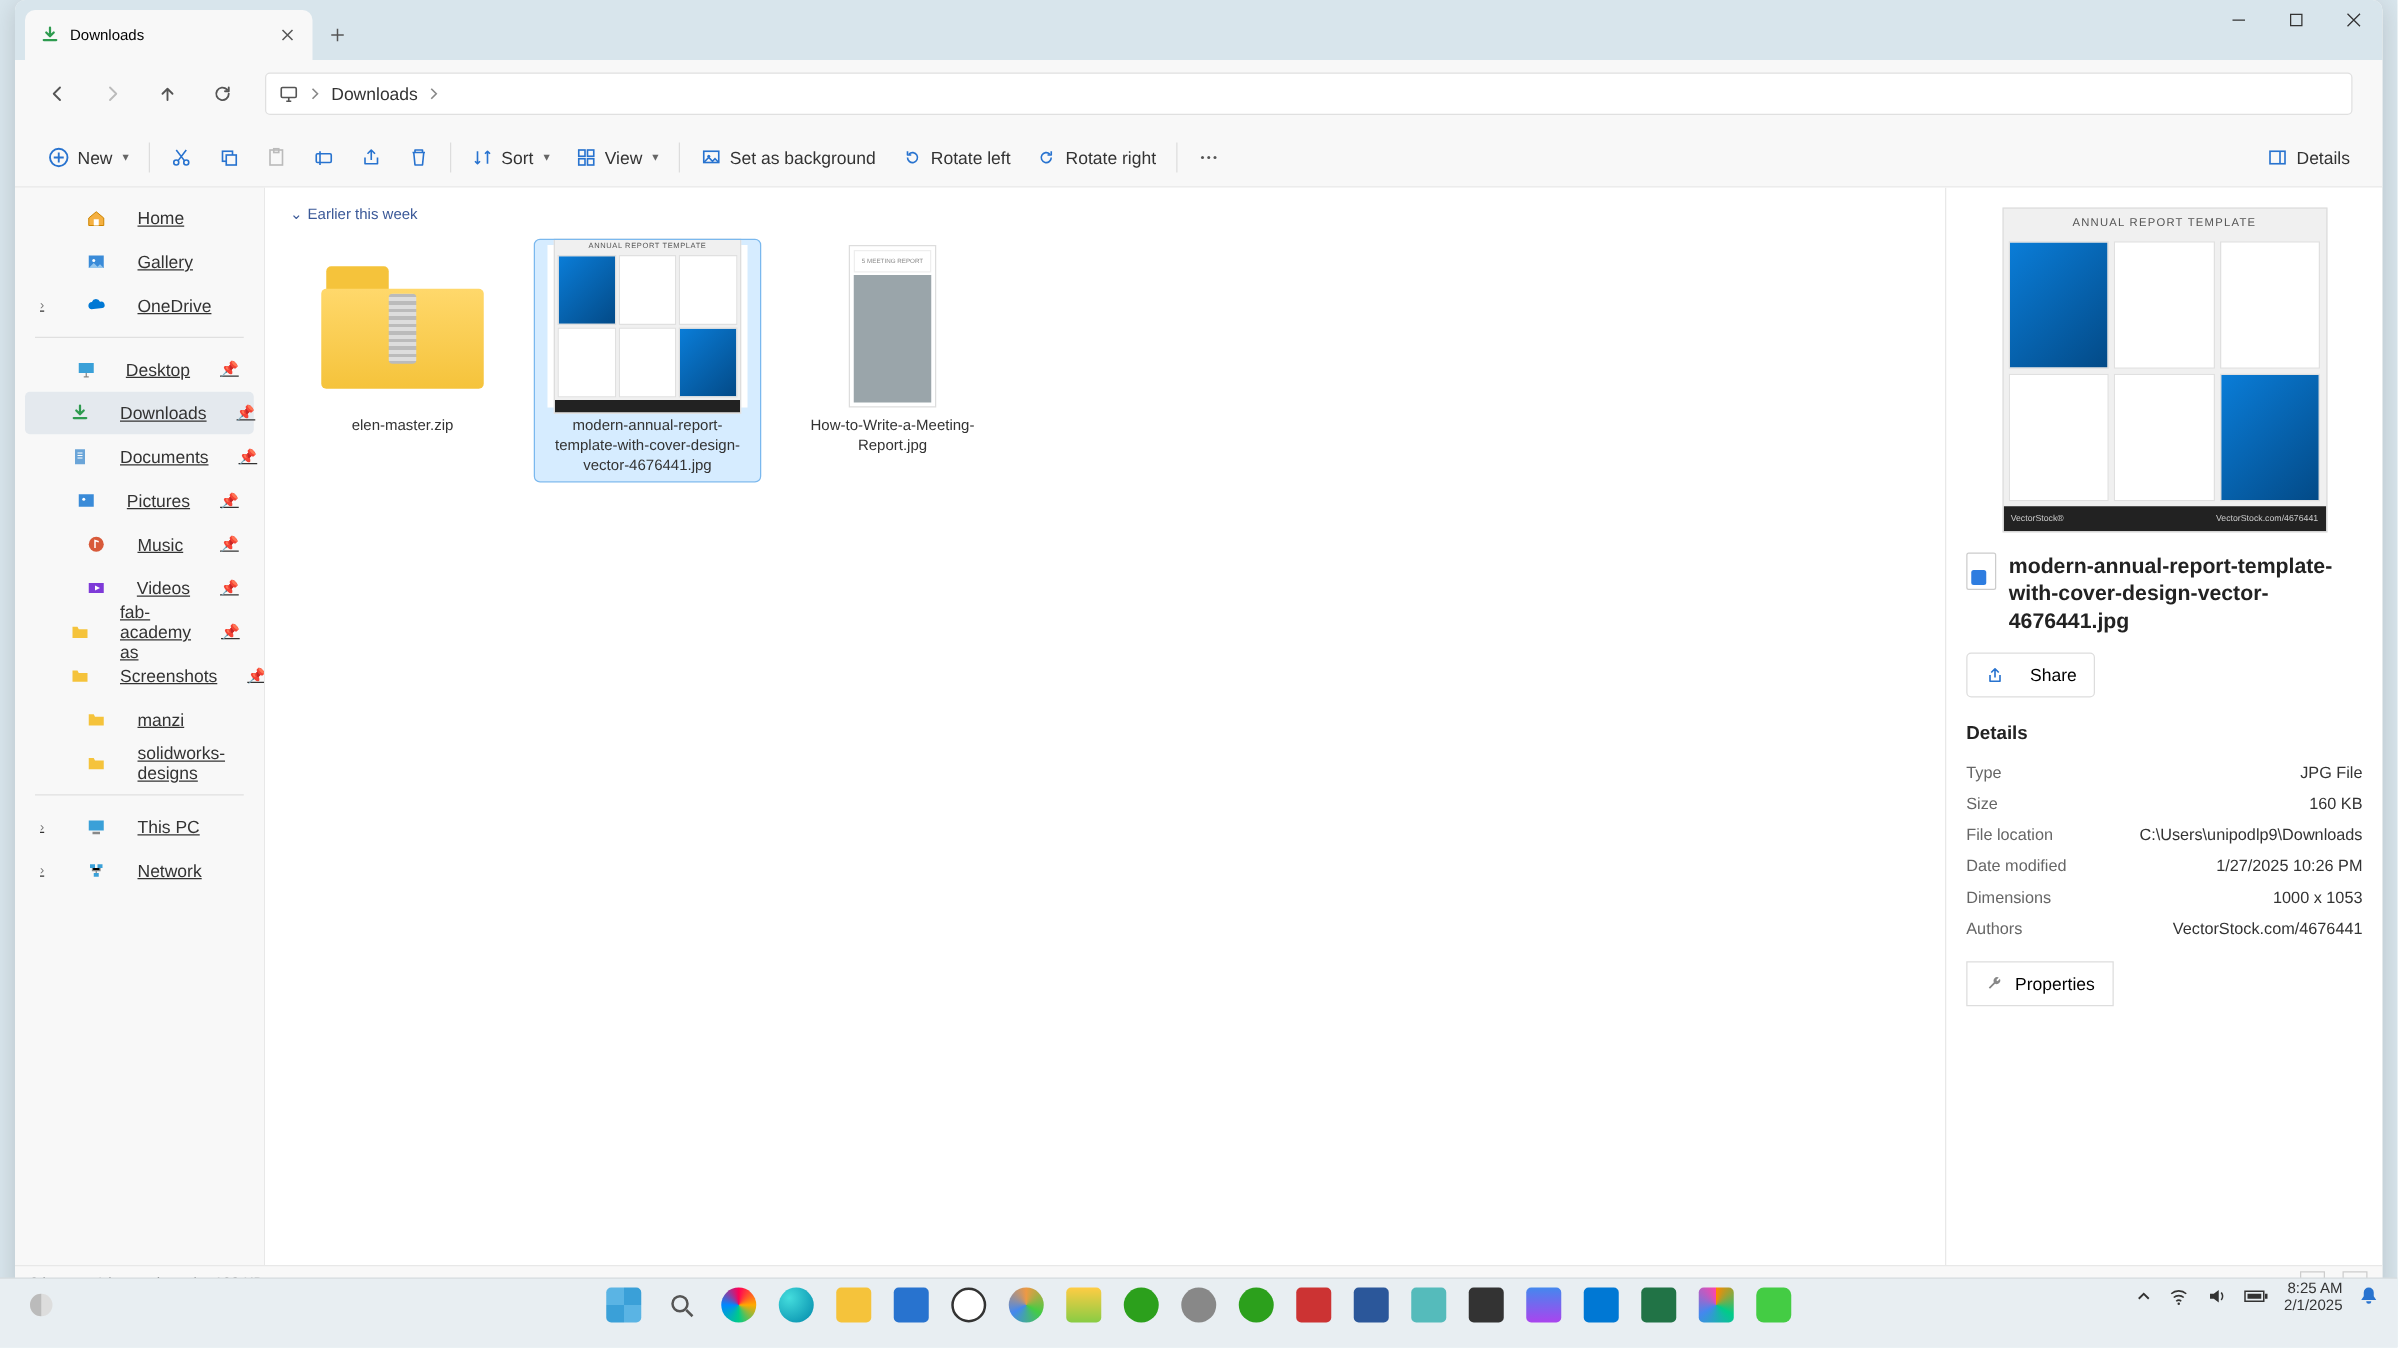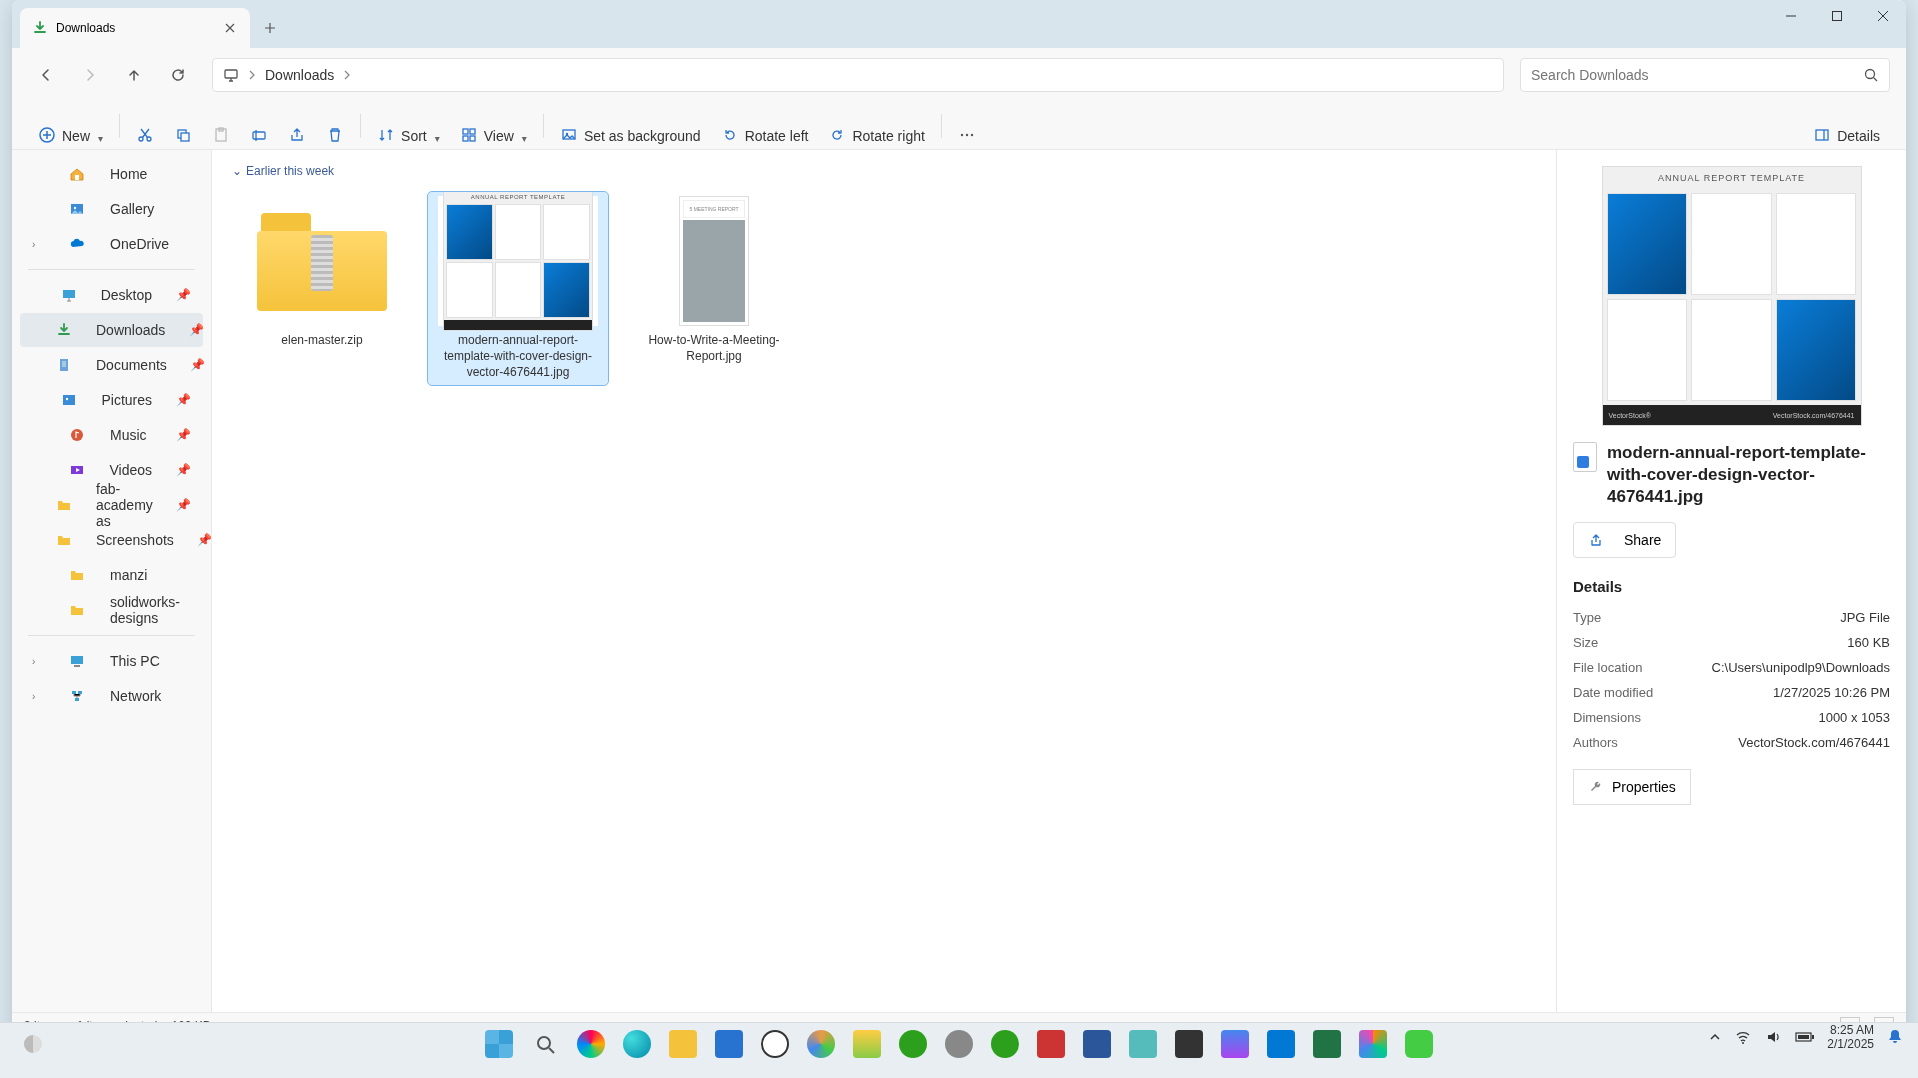--- a/index.html
+++ b/index.html
@@ -25,33 +25,33 @@
 .path-box { flex: 1; height: 34px; background: #fff; border: 1px solid #e0e0e0; border-radius: 4px; display: flex; align-items: center; padding: 0 10px; gap: 8px; margin: 0 8px; }
 .path-icon { color: #555; }
 .path-sep { color: #888; }
 .path-seg { font-size: 14px; color: #333; }
 .search-box { width: 370px; height: 34px; background: #fff; border: 1px solid #e0e0e0; border-radius: 4px; display: flex; align-items: center; padding: 0 10px; }
 .search-box input { border: none; outline: none; flex: 1; font-size: 14px; background: transparent; }
 .search-icon { color: #555; }
 
 
 .toolbar { height: 48px; background: #f8f8f8; border-bottom: 1px solid #e8e8e8; display: flex; align-items: center; padding: 0 16px; }
-.tool-btn { height: 36px; padding: 0 10px; display: flex; align-items: flex-end; gap: 6px; cursor: pointer; border-radius: 4px; color: #333; font-size: 14px; position: relative; }
+.tool-btn { height: 36px; padding: 0 10px; display: flex; align-items: center; gap: 6px; cursor: pointer; border-radius: 4px; color: #333; font-size: 14px; position: relative; }
 .tool-sep { width: 1px; height: 24px; background: #ddd; margin: 0 6px; }
 .tool-icon { color: #2873cf; width: 18px; height: 18px; display: flex; align-items: center; justify-content: center; }
 .tool-icon.gray { color: #888; }
 .tool-chev { font-size: 10px; color: #666; margin-left: 2px; }
 .tool-spacer { flex: 1; }
 
 
 .body { flex: 1; display: flex; overflow: hidden; }
 
 
 .sidebar { width: 200px; background: #f8f8f8; border-right: 1px solid #e8e8e8; padding: 6px 0; overflow-y: auto; }
-.side-item { height: 34px; display: flex; align-items: center; padding: 0 12px; gap: 24px; cursor: pointer; font-size: 14px; color: #333; position: relative; margin: 1px 8px; border-radius: 4px; }
+.side-item { height: 34px; display: flex; align-items: center; padding: 0 12px; gap: 24px; cursor: pointer; font-size: 14px; color: #333; position: relative; margin: 1px 8px; border-radius: 4px; text-decoration: underline; }
 .side-item.active { background: #e4e9ee; }
 .side-chev { width: 12px; font-size: 10px; color: #777; }
 .side-icon { width: 18px; height: 18px; display: flex; align-items: center; justify-content: center; }
 .side-label { flex: 1; }
 .side-pin { font-size: 12px; color: #888; }
 .side-hr { height: 1px; background: #e0e0e0; margin: 8px 16px; }
 
 
 .content { flex: 1; background: #fff; overflow: auto; padding: 8px 16px; }
 .group-header { font-size: 12px; color: #3b5998; padding: 6px 4px; display: flex; align-items: center; gap: 4px; cursor: pointer; }
@@ -189,29 +189,20 @@
       </span>
       <span class="path-sep">
         <svg width="10" height="10" viewBox="0 0 10 10">
             <path d="M3 1l4 4-4 4" stroke="#888" stroke-width="1.3" fill="none"></path>
           </svg>
       </span>
       <span class="path-seg">Downloads</span>
       <span class="path-sep">
         <svg width="10" height="10" viewBox="0 0 10 10">
             <path d="M3 1l4 4-4 4" stroke="#888" stroke-width="1.3" fill="none"></path>
-          </svg>
-      </span>
-    </div>
-    <div class="search-box">
-      <input placeholder="Search Downloads" style="">
-      <span class="search-icon">
-        <svg width="16" height="16" viewBox="0 0 16 16">
-            <circle cx="7" cy="7" r="4.5" stroke="#555" stroke-width="1.3" fill="none"></circle>
-            <path d="M10.5 10.5L14 14" stroke="#555" stroke-width="1.3"></path>
           </svg>
       </span>
     </div>
   </div>
 
   <div class="toolbar">
     <div class="tool-btn">
       <span class="tool-icon">
         <svg width="18" height="18" viewBox="0 0 18 18">
             <circle cx="9" cy="9" r="7" stroke="#2873cf" stroke-width="1.5" fill="none"></circle>

